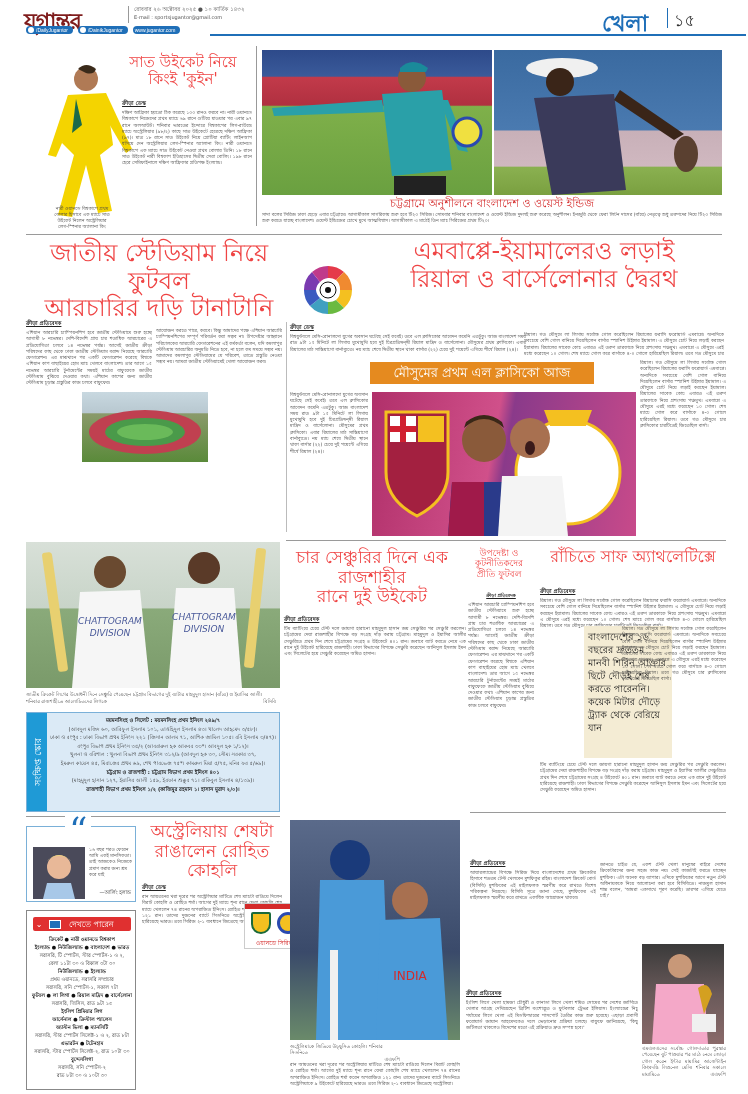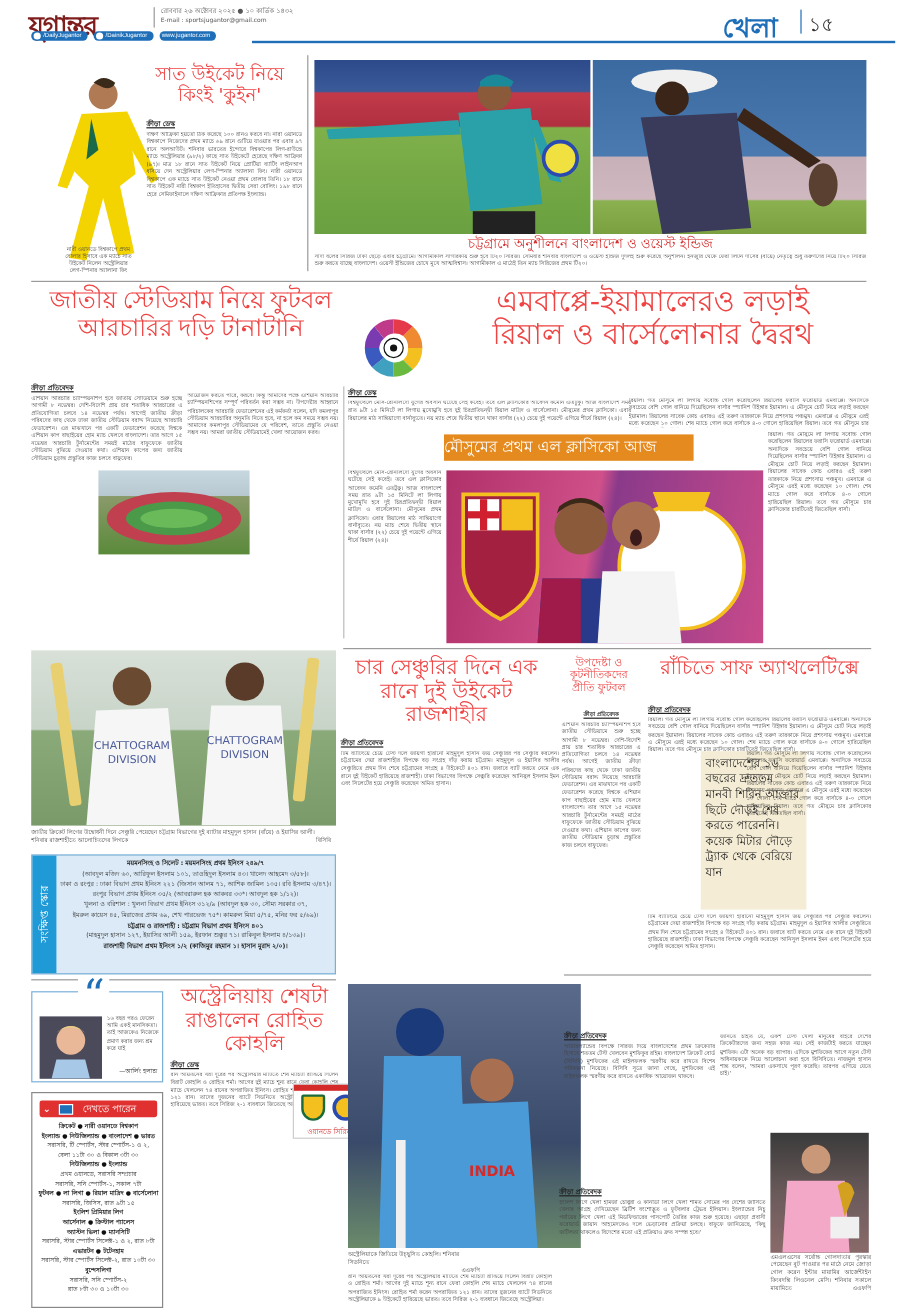--- a/index.html
+++ b/index.html
@@ -85,21 +85,21 @@
     <path d="M40 48 L120 44 L132 140 L58 145 Z" fill="#3a3a5a"></path>
     <path d="M120 50 L180 90 L190 84 L126 40 Z" fill="#3a2518"></path>
     <ellipse cx="192" cy="104" rx="12" ry="18" fill="#5a4030"></ellipse>
   </svg>
 </div>
 <div class="abs headline" style="left:262px;top:198px;width:460px;font-size:11px;color:#d42a2a;">চট্টগ্রামে অনুশীলনে বাংলাদেশ ও ওয়েস্ট ইন্ডিজ</div>
 <div class="abs body-text" style="left:262px;top:212px;width:460px;height:20px;">সাদা বলের সিরিজ ঢাকা ছেড়ে এবার চট্টগ্রামে। আগামীকাল সাগরিকায় শুরু হবে টি২০ সিরিজ। সোমবার শনিবার বাংলাদেশ ও ওয়েস্ট ইন্ডিজ দুদলই শুরু করেছে অনুশীলন। ইনজুরি থেকে ফেরা লিটন দাসের (বাঁয়ে) নেতৃত্বে শুধু তরুণদের নিয়ে টি২০ সিরিজ শুরু করতে যাচ্ছে বাংলাদেশ। ওয়েস্ট ইন্ডিজের চোখে মুখে আত্মবিশ্বাস। আগামীকাল এ মাঠেই তিন ম্যাচ সিরিজের প্রথম টি২০।</div>
 
 <div class="hr" style="left:26px;top:234px;width:696px;height:1px;"></div>
 
-<div class="abs headline" style="left:26px;top:240px;width:266px;font-size:20px;font-family:Liberation Serif, serif;">
+<div class="abs headline" style="left:26px;top:240px;width:266px;font-size:24px;">
   <div>জাতীয় স্টেডিয়াম নিয়ে ফুটবল</div>
   <div>আরচারির দড়ি টানাটানি</div>
 </div>
 <div class="abs" style="left:300px;top:262px;width:56px;height:56px;">
   <svg width="56" height="56" viewBox="0 0 56 56">
     <path d="M28 4 A24 24 0 0 1 44 10 L36 18 A12 12 0 0 0 28 16 Z" fill="#e53a4a"></path>
     <path d="M44 10 A24 24 0 0 1 52 28 L40 28 A12 12 0 0 0 36 18 Z" fill="#f08a30"></path>
     <path d="M52 28 A24 24 0 0 1 44 46 L36 38 A12 12 0 0 0 40 28 Z" fill="#f4c020"></path>
     <path d="M44 46 A24 24 0 0 1 28 52 L28 40 A12 12 0 0 0 36 38 Z" fill="#6aba40"></path>
     <path d="M28 52 A24 24 0 0 1 10 44 L20 36 A12 12 0 0 0 28 40 Z" fill="#40a0c0"></path>
@@ -128,21 +128,21 @@
 <div class="abs headline" style="left:362px;top:238px;width:364px;font-size:24px;">
   <div>এমবাপ্পে-ইয়ামালেরও লড়াই</div>
   <div>রিয়াল ও বার্সেলোনার দ্বৈরথ</div>
 </div>
 <div class="abs" style="left:290px;top:324px;width:120px;">
   <div class="byline">ক্রীড়া ডেস্ক</div>
 </div>
 <div class="abs body-text" style="left:290px;top:334px;width:236px;height:22px;">বিশ্বফুটবলে মেসি-রোনালদো যুগের অবসান ঘটেছে সেই কবেই। তবে এল ক্লাসিকোর আবেদন কমেনি এতটুকু। আজ বাংলাদেশ সময় রাত ৯টা ১৫ মিনিটে লা লিগায় মুখোমুখি হবে দুই চিরপ্রতিদ্বন্দ্বী রিয়াল মাদ্রিদ ও বার্সেলোনা। মৌসুমের প্রথম ক্লাসিকো। এবার রিয়ালের মাঠ সান্তিয়াগো বার্নাব্যুতে। নয় ম্যাচ শেষে দ্বিতীয় স্থানে থাকা বার্সার (২২) চেয়ে দুই পয়েন্টে এগিয়ে শীর্ষে রিয়াল (২৪)।</div>
 <div class="abs body-text" style="left:524px;top:332px;width:200px;height:24px;">রিয়াল। গত মৌসুমে লা লিগায় সর্বোচ্চ গোল করেছিলেন রিয়ালের ফরাসি ফরোয়ার্ড এমবাপ্পে। অন্যদিকে সবচেয়ে বেশি গোল বানিয়ে দিয়েছিলেন বার্সার স্প্যানিশ উইঙ্গার ইয়ামাল। এ মৌসুমে চোট নিয়ে লড়াই করছেন ইয়ামাল। রিয়ালের সাবেক কোচ এবারও এই তরুণ তারকাকে নিয়ে প্রশংসায় পঞ্চমুখ। এমবাপ্পে এ মৌসুমে এরই মধ্যে করেছেন ১০ গোল। শেষ ম্যাচে গোল করে বার্সাকে ৪-০ গোলে হারিয়েছিল রিয়াল। তবে গত মৌসুমে চার ক্লাসিকোর চারটিতেই জিতেছিল বার্সা।</div>
 <div class="abs body-text" style="left:290px;top:392px;width:78px;height:144px;">বিশ্বফুটবলে মেসি-রোনালদো যুগের অবসান ঘটেছে সেই কবেই। তবে এল ক্লাসিকোর আবেদন কমেনি এতটুকু। আজ বাংলাদেশ সময় রাত ৯টা ১৫ মিনিটে লা লিগায় মুখোমুখি হবে দুই চিরপ্রতিদ্বন্দ্বী রিয়াল মাদ্রিদ ও বার্সেলোনা। মৌসুমের প্রথম ক্লাসিকো। এবার রিয়ালের মাঠ সান্তিয়াগো বার্নাব্যুতে। নয় ম্যাচ শেষে দ্বিতীয় স্থানে থাকা বার্সার (২২) চেয়ে দুই পয়েন্টে এগিয়ে শীর্ষে রিয়াল (২৪)।</div>
-<div class="abs" style="left:370px;top:362px;width:208px;height:22px;background:#e58a1f;display:flex;align-items:center;justify-content:flex-start;">
+<div class="abs" style="left:370px;top:362px;width:224px;height:22px;background:#e58a1f;display:flex;align-items:center;justify-content:center;">
   <span style="color:#fff;font-size:13px;font-family:'DejaVu Sans',sans-serif;">মৌসুমের প্রথম এল ক্লাসিকো আজ</span>
 </div>
 <div class="photo" style="left:372px;top:392px;width:264px;height:144px;background:linear-gradient(100deg,#b0306a 0,#d0508a 45%,#8a3a8a 50%,#c84a8a 100%);">
   <svg width="264" height="144" viewBox="0 0 264 144">
     <path d="M14 20 L76 20 L76 80 Q76 108 45 124 Q14 108 14 80 Z" fill="#a32040" stroke="#f4c020" stroke-width="3"></path>
     <rect x="18" y="24" width="26" height="26" fill="#fff"></rect>
     <rect x="28" y="24" width="6" height="26" fill="#d02030"></rect>
     <rect x="18" y="34" width="26" height="6" fill="#d02030"></rect>
     <rect x="46" y="24" width="26" height="26" fill="#f4c020"></rect>
     <circle cx="196" cy="80" r="52" fill="#fff" stroke="#f4c020" stroke-width="3"></circle>
@@ -153,38 +153,38 @@
     <path d="M80 90 L112 90 L112 144 L76 144 Z" fill="#a01a4a"></path>
     <circle cx="158" cy="46" r="20" fill="#a87050"></circle>
     <ellipse cx="158" cy="56" rx="5" ry="7" fill="#3a1a1a"></ellipse>
     <path d="M130 84 L190 84 L196 144 L126 144 Z" fill="#f4f4f4"></path>
   </svg>
 </div>
 <div class="abs body-text" style="left:640px;top:360px;width:86px;height:176px;">রিয়াল। গত মৌসুমে লা লিগায় সর্বোচ্চ গোল করেছিলেন রিয়ালের ফরাসি ফরোয়ার্ড এমবাপ্পে। অন্যদিকে সবচেয়ে বেশি গোল বানিয়ে দিয়েছিলেন বার্সার স্প্যানিশ উইঙ্গার ইয়ামাল। এ মৌসুমে চোট নিয়ে লড়াই করছেন ইয়ামাল। রিয়ালের সাবেক কোচ এবারও এই তরুণ তারকাকে নিয়ে প্রশংসায় পঞ্চমুখ। এমবাপ্পে এ মৌসুমে এরই মধ্যে করেছেন ১০ গোল। শেষ ম্যাচে গোল করে বার্সাকে ৪-০ গোলে হারিয়েছিল রিয়াল। তবে গত মৌসুমে চার ক্লাসিকোর চারটিতেই জিতেছিল বার্সা।</div>
 
 <div class="hr" style="left:286px;top:540px;width:440px;height:1px;"></div>
 
-<div class="photo" style="left:26px;top:542px;width:254px;height:146px;background:linear-gradient(#d8e0d8 0,#c8d4c8 45%,#8aaa7a 46%,#7a9a6a 100%);">
+<div class="photo" style="left:26px;top:542px;width:254px;height:146px;background:linear-gradient(#d8e0d8 0,#c8d4c8 45%,#8aaa7a 46%,#7a9a6a 100%);font-style:italic;">
   <svg width="254" height="146" viewBox="0 0 254 146">
     <circle cx="84" cy="30" r="16" fill="#6a4a30"></circle>
     <circle cx="178" cy="26" r="16" fill="#5a3a28"></circle>
     <path d="M54 50 L114 48 L124 146 L46 146 Z" fill="#f6f6f6"></path>
     <path d="M150 46 L208 46 L216 146 L142 146 Z" fill="#f6f6f6"></path>
     <rect x="24" y="10" width="10" height="120" rx="3" fill="#e8d070" transform="rotate(-8 29 70)"></rect>
     <rect x="224" y="6" width="10" height="120" rx="3" fill="#e8d070" transform="rotate(6 229 66)"></rect>
     <text x="84" y="82" font-size="9" fill="#4a5a9a" text-anchor="middle" font-family="DejaVu Sans, sans-serif">CHATTOGRAM</text>
     <text x="84" y="94" font-size="9" fill="#4a5a9a" text-anchor="middle" font-family="DejaVu Sans, sans-serif">DIVISION</text>
     <text x="178" y="78" font-size="9" fill="#4a5a9a" text-anchor="middle" font-family="DejaVu Sans, sans-serif">CHATTOGRAM</text>
     <text x="178" y="90" font-size="9" fill="#4a5a9a" text-anchor="middle" font-family="DejaVu Sans, sans-serif">DIVISION</text>
   </svg>
 </div>
 <div class="abs headline" style="left:284px;top:548px;width:176px;font-size:17px;">
   <div>চার সেঞ্চুরির দিনে এক</div>
+  <div>রাজশাহীর</div>
   <div>রানে দুই উইকেট</div>
-  <div>রাজশাহীর</div>
 </div>
 <div class="abs" style="left:284px;top:616px;width:182px;">
   <div class="byline">ক্রীড়া প্রতিবেদক</div>
   <div class="body-text" style="height:190px;">টিম ব্যাটিংয়ে চেয়ে টেস্ট দলে জায়গা হারানো মাহমুদুল হাসান জয় সেঞ্চুরির পর সেঞ্চুরি করলেন। চট্টগ্রামের দেয়া রাজশাহীর বিপক্ষে বড় সংগ্রহ দাঁড় করায় চট্টগ্রাম। মাহমুদুল ও ইয়াসির আলীর সেঞ্চুরিতে প্রথম দিন শেষে চট্টগ্রামের সংগ্রহ ৪ উইকেটে ৪০১ রান। জবাবে ব্যাট করতে নেমে এক রানে দুই উইকেট হারিয়েছে রাজশাহী। ঢাকা বিভাগের বিপক্ষে সেঞ্চুরি করেছেন আনিসুল ইসলাম ইমন এবং সিলেটের হয়ে সেঞ্চুরি করেছেন অমিত হাসান।</div>
 </div>
 <div class="abs" style="left:26px;top:692px;width:250px;font-size:4.8px;line-height:6.5px;color:#444;font-family:'DejaVu Sans',sans-serif;">
   <span>জাতীয় ক্রিকেট লিগের উদ্বোধনী দিনে সেঞ্চুরি পেয়েছেন চট্টগ্রাম বিভাগের দুই ব্যাটার মাহমুদুল হাসান (বাঁয়ে) ও ইয়াসির আলী। শনিবার রাজশাহীতে আলোচিতদের লিগকে</span>
   <span style="float:right;">বিসিবি</span>
 </div>
 
@@ -280,21 +280,21 @@
 <div class="abs" style="left:142px;top:884px;width:140px;">
   <div class="byline">ক্রীড়া ডেস্ক</div>
   <div class="body-text" style="height:200px;">রান আয়তনের খরা দূরের পর অস্ট্রেলিয়ার মাটিতে শেষ ম্যাচটা রাঙিয়ে দিলেন বিরাট কোহলি ও রোহিত শর্মা। আগের দুই ম্যাচে শূন্য রানে ফেরা কোহলি শেষ ম্যাচে খেললেন ৭৪ রানের অপরাজিত ইনিংস। রোহিত শর্মা করেন অপরাজিত ১২১ রান। তাদের দুজনের ব্যাটে সিডনিতে অস্ট্রেলিয়াকে ৯ উইকেটে হারিয়েছে ভারত। তবে সিরিজ ২-১ ব্যবধানে জিতেছে অস্ট্রেলিয়া।</div>
 </div>
 <div class="abs" style="left:244px;top:903px;width:62px;height:46px;background:#fff;border:1px solid #ccc;">
   <div class="abs" style="left:0;top:0;width:60px;height:5px;background:#d42a2a;"></div>
   <div class="abs" style="left:6px;top:8px;width:20px;height:22px;background:#f4c020;border-radius:2px 2px 10px 10px;border:2px solid #1a6a3a;"></div>
   <div class="abs" style="left:32px;top:8px;width:22px;height:22px;border-radius:50%;background:#f4c020;border:3px solid #2a4ab0;"></div>
   <div class="abs" style="left:0;top:34px;width:60px;text-align:center;font-size:6px;color:#d42a2a;font-family:'DejaVu Sans',sans-serif;">ওয়ানডে সিরিজ</div>
 </div>
-<div class="photo" style="left:290px;top:820px;width:194px;height:220px;background:linear-gradient(#5a6a8a 0,#3a4a6a 60%,#6a8a6a 100%);font-weight:bold;">
+<div class="photo" style="left:290px;top:820px;width:170px;height:220px;background:linear-gradient(#5a6a8a 0,#3a4a6a 60%,#6a8a6a 100%);">
   <svg width="170" height="220" viewBox="0 0 170 220">
     <circle cx="60" cy="40" r="20" fill="#1a3a7a"></circle>
     <circle cx="120" cy="80" r="18" fill="#a87050"></circle>
     <path d="M30 60 L94 60 L100 220 L26 220 Z" fill="#4a9ad8"></path>
     <path d="M90 100 L150 98 L158 220 L86 220 Z" fill="#4a9ad8"></path>
     <rect x="40" y="130" width="8" height="90" fill="#f0f0f0"></rect>
     <text x="120" y="160" font-size="12" fill="#d42a2a" font-family="DejaVu Sans, sans-serif" text-anchor="middle">INDIA</text>
   </svg>
 </div>
 <div class="abs" style="left:290px;top:1044px;width:110px;font-size:4.8px;line-height:6.4px;color:#444;font-family:'DejaVu Sans',sans-serif;">

